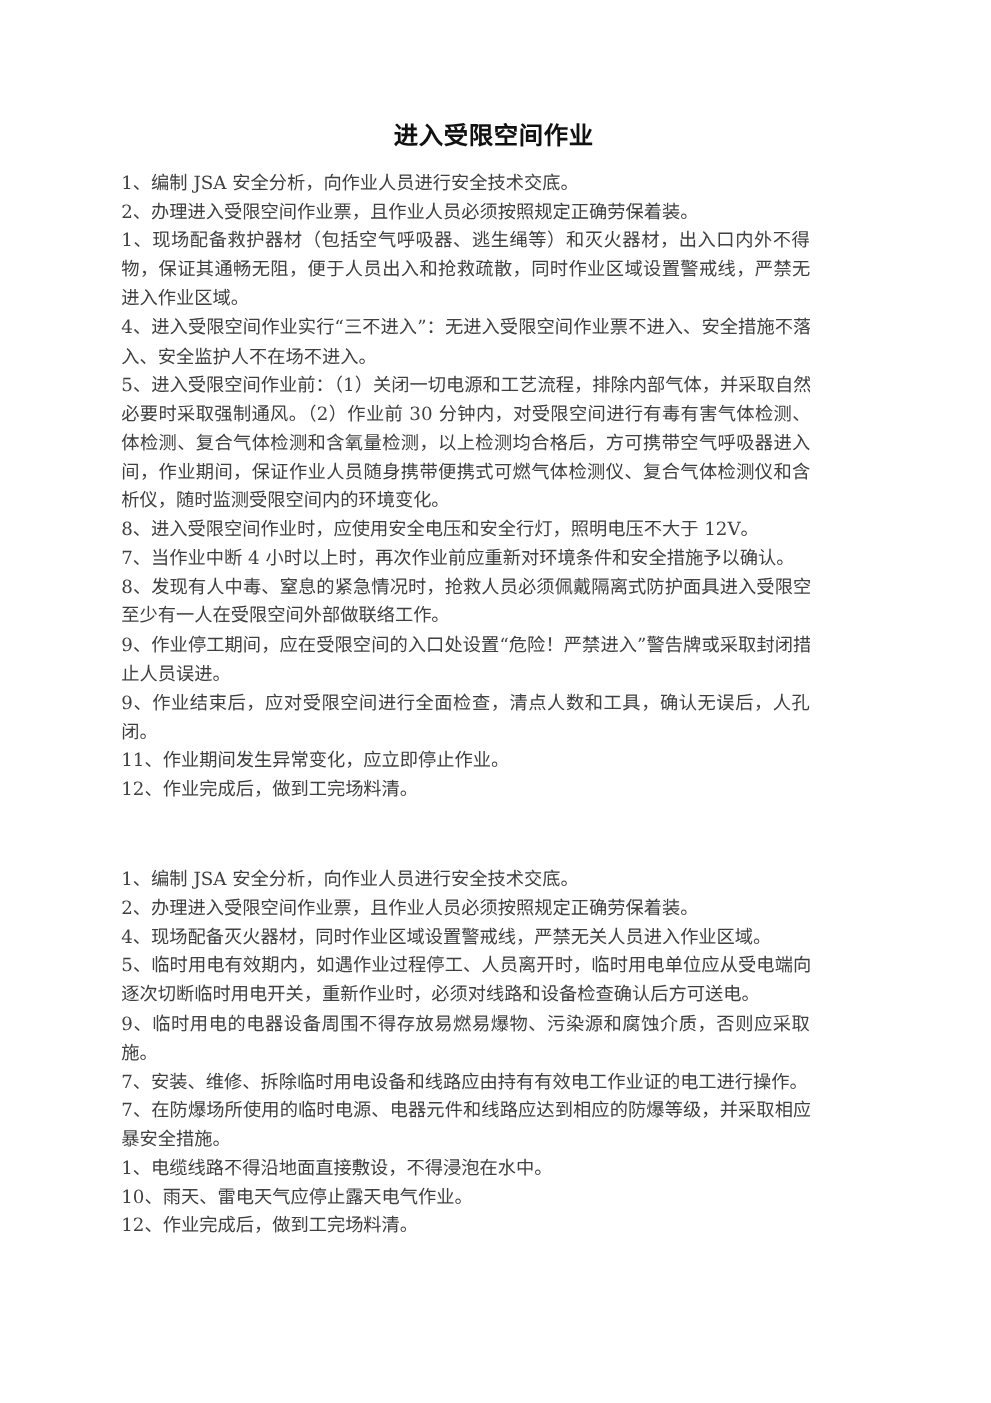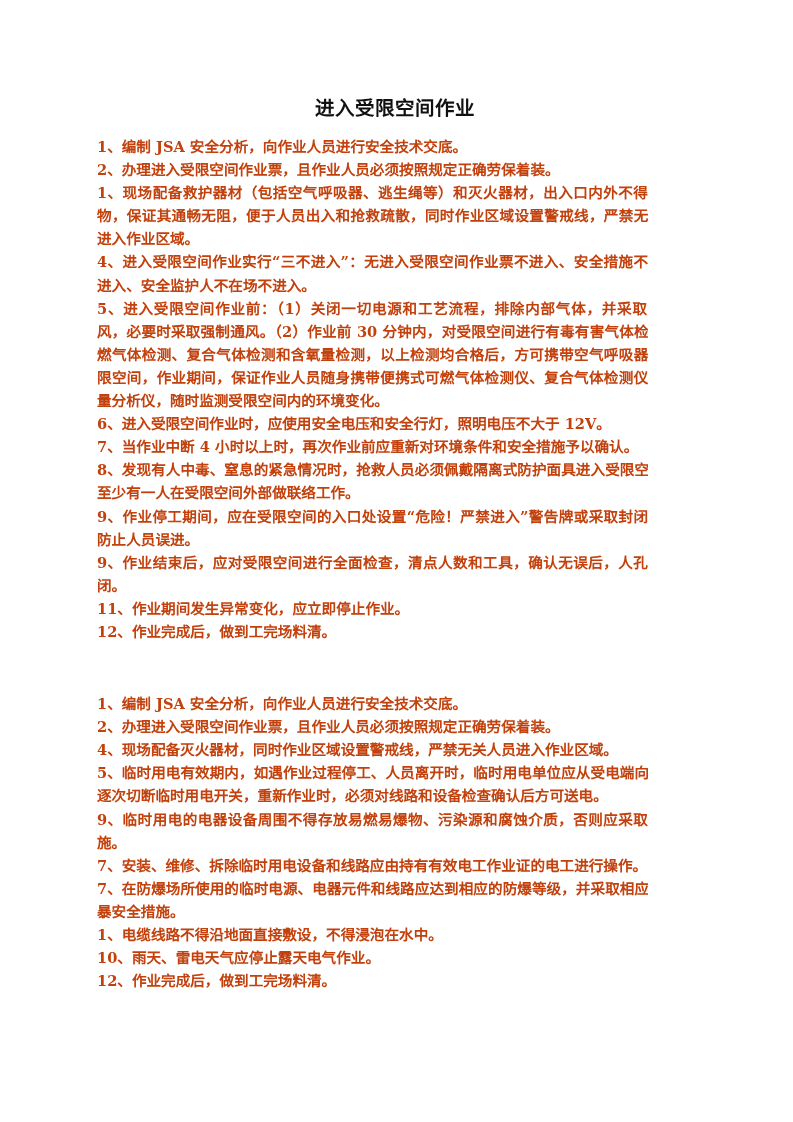--- a/index.html
+++ b/index.html
@@ -48,40 +48,39 @@
     margin: 0;
     padding: 0;
   }
   .clause {
     font-size: 14.6px;
     line-height: 23.1px;
     text-align: justify;
     text-justify: inter-ideograph;
     margin: 0;
     padding: 0;
-    color: #c2410c;
+    color: #404040;
     word-break: break-all;
-    font-weight: bold;
   }
 </style>
 </head>
 <body>
 
 <div class="page">
   <div class="content">
 
     <div class="section">
       <h1 class="doc-title">进入受限空间作业</h1>
       <div class="clause-list">
         <p class="clause">1、编制 JSA 安全分析，向作业人员进行安全技术交底。</p>
         <p class="clause">2、办理进入受限空间作业票，且作业人员必须按照规定正确劳保着装。</p>
         <p class="clause">1、现场配备救护器材（包括空气呼吸器、逃生绳等）和灭火器材，出入口内外不得有障碍物，保证其通畅无阻，便于人员出入和抢救疏散，同时作业区域设置警戒线，严禁无关人员进入作业区域。</p>
         <p class="clause">4、进入受限空间作业实行“三不进入”：无进入受限空间作业票不进入、安全措施不落实不进入、安全监护人不在场不进入。</p>
         <p class="clause">5、进入受限空间作业前：（1）关闭一切电源和工艺流程，排除内部气体，并采取自然通风，必要时采取强制通风。（2）作业前 30 分钟内，对受限空间进行有毒有害气体检测、可燃气体检测、复合气体检测和含氧量检测，以上检测均合格后，方可携带空气呼吸器进入受限空间，作业期间，保证作业人员随身携带便携式可燃气体检测仪、复合气体检测仪和含氧量分析仪，随时监测受限空间内的环境变化。</p>
-        <p class="clause">6、进入受限空间作业时，应使用安全电压和安全行灯，照明电压不大于 12V。</p>
+        <p class="clause">8、进入受限空间作业时，应使用安全电压和安全行灯，照明电压不大于 12V。</p>
         <p class="clause">7、当作业中断 4 小时以上时，再次作业前应重新对环境条件和安全措施予以确认。</p>
         <p class="clause">8、发现有人中毒、窒息的紧急情况时，抢救人员必须佩戴隔离式防护面具进入受限空间，并至少有一人在受限空间外部做联络工作。</p>
         <p class="clause">9、作业停工期间，应在受限空间的入口处设置“危险！严禁进入”警告牌或采取封闭措施，防止人员误进。</p>
         <p class="clause">9、作业结束后，应对受限空间进行全面检查，清点人数和工具，确认无误后，人孔立即关闭。</p>
         <p class="clause">11、作业期间发生异常变化，应立即停止作业。</p>
         <p class="clause">12、作业完成后，做到工完场料清。</p>
       </div>
     </div>
 
     <div class="section-gap"></div>

